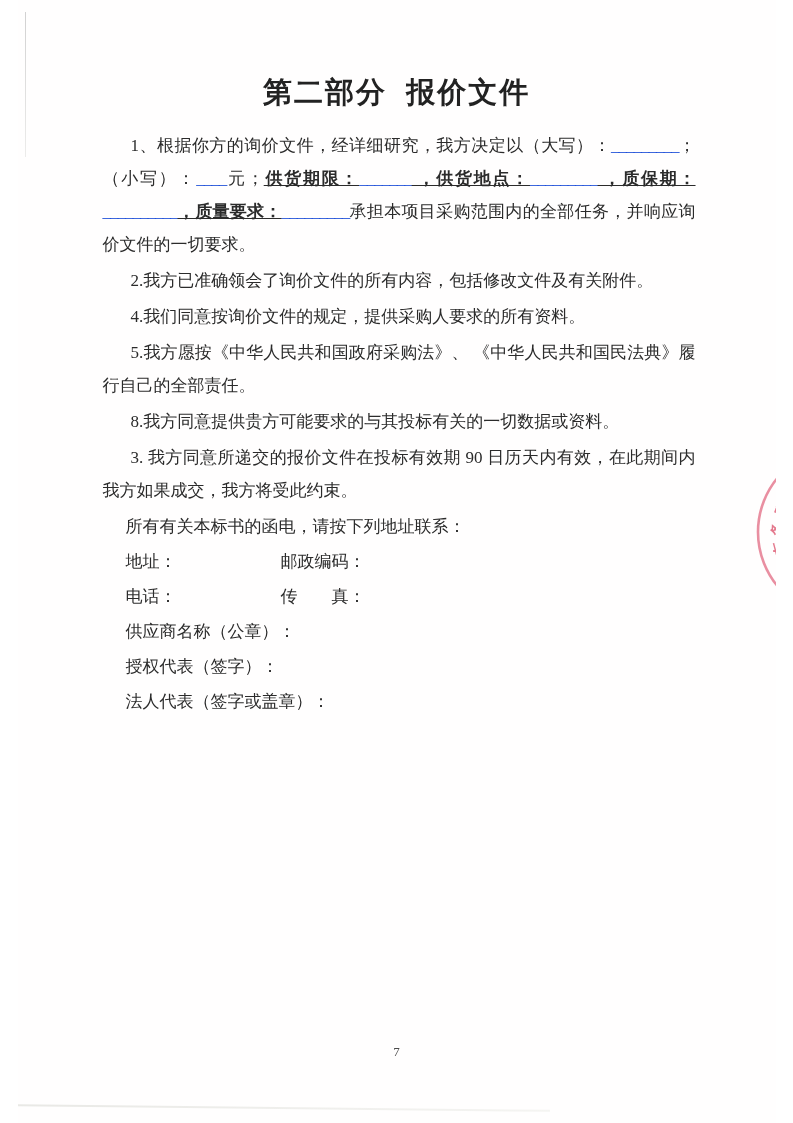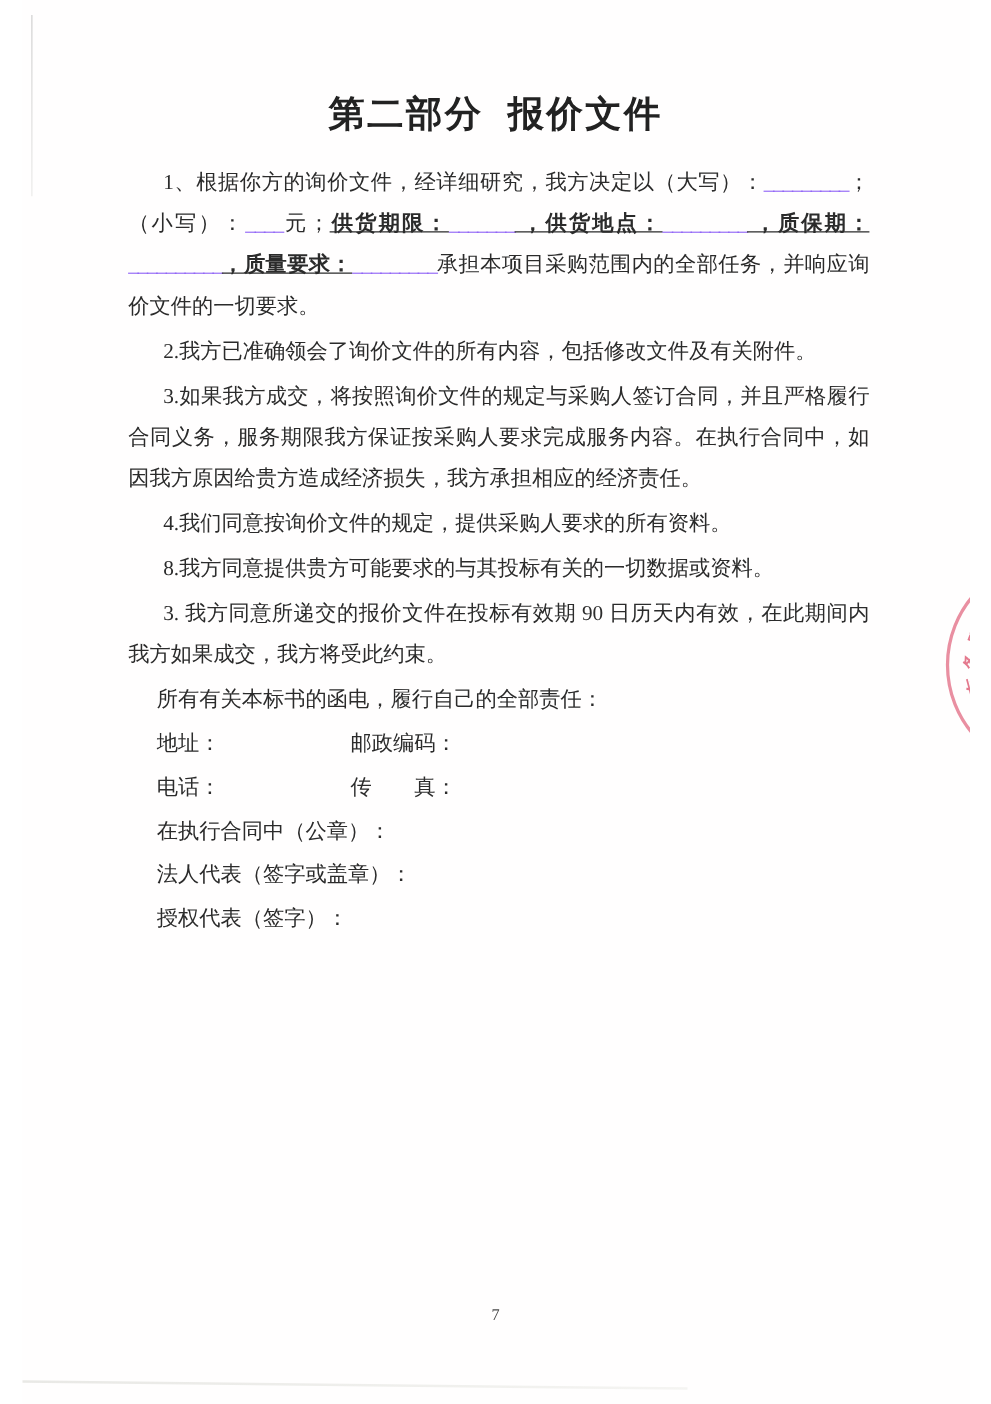--- a/index.html
+++ b/index.html
@@ -17,21 +17,21 @@
   }
   .doc-body {
     margin:17px 80px 0 85px; 
     font-size:17px; line-height:33px;
     text-align:justify;
   }
   .para { text-indent:1.65em; margin-bottom:3px; color:#2b2b2b; }
   .line { padding-left:1.35em; margin-bottom:2px; }
   .pair .pair-left { display:inline-block; width:155px; }
   .bold { font-weight:bold;text-decoration:underline; }
-  .blank { letter-spacing:-1px; color:#8b5cf6; }
+  .blank { letter-spacing:-1px; color:#1d4ed8; }
   .page-number {
     position:absolute; left:0; right:0; top:1044px;
     text-align:center; font-size:13px; color:#4a4a4a;
   }
   .seal {
     position:absolute; left:735px; top:446px;
     width:180px; height:180px;
     opacity:0.88; filter:blur(0.3px);
     pointer-events:none;
   }
@@ -51,30 +51,30 @@
 <div class="page">
 
   <div class="artifact-left"></div>
 
   <h1 class="doc-title">第二部分 报价文件</h1>
 
   <div class="doc-body">
 
   <p class="para"><span>1、根据你方的询价文件，经详细研究，我方决定以（大写）：</span><span class="blank">_________</span><span>；（小写）：</span><span class="blank">____</span><span>元；</span><span class="bold">供货期限：</span><span class="blank">_______</span><span class="bold"> ，供货地点：</span><span class="blank">_________</span><span class="bold"> ，质保期：</span><span class="blank">__________</span><span class="bold">，质量要求：</span><span class="blank">_________</span><span>承担本项目采购范围内的全部任务，并响应询价文件的一切要求。</span></p>
       <p class="para"><span>2.我方已准确领会了询价文件的所有内容，包括修改文件及有关附件。</span></p>
-      <p class="para"><span>3.如果我方成交，将按照询价文件的规定与采购人签订合同，并且严格履行合同义务，服务期限我方保证按采购人要求完成服务内容。在执行合同中，如因我方原因给贵方造成经济损失，我方承担相应的经济责任。</span></p>
       <p class="para"><span>4.我们同意按询价文件的规定，提供采购人要求的所有资料。</span></p>
+      <p class="para"><span>5.我方愿按《中华人民共和国政府采购法》、 《中华人民共和国民法典》履行自己的全部责任。</span></p>
       <p class="para"><span>8.我方同意提供贵方可能要求的与其投标有关的一切数据或资料。</span></p>
       <p class="para"><span>3. 我方同意所递交的报价文件在投标有效期 90 日历天内有效，在此期间内我方如果成交，我方将受此约束。</span></p>
-      <div class="line">所有有关本标书的函电，履行自己的全部责任：</div>
+      <div class="line">所有有关本标书的函电，请按下列地址联系：</div>
       <div class="line pair"><span class="pair-left">地址：</span><span class="pair-right">邮政编码：</span></div>
       <div class="line pair"><span class="pair-left">电话：</span><span class="pair-right">传　　真：</span></div>
-      <div class="line">在执行合同中（公章）：</div>
+      <div class="line">供应商名称（公章）：</div>
+      <div class="line">授权代表（签字）：</div>
       <div class="line">法人代表（签字或盖章）：</div>
-      <div class="line">授权代表（签字）：</div>
     </div>
 
   <svg class="seal" viewBox="0 0 180 180" xmlns="http://www.w3.org/2000/svg">
       <circle cx="90" cy="86" r="85" fill="none" stroke="#e0607a" stroke-width="2.6" stroke-opacity="0.8"></circle>
       <text x="54.21165417787218" y="32.94159535647735" fill="#dd5a73" fill-opacity="0.92" font-size="14.5" font-weight="bold" text-anchor="middle" dominant-baseline="middle" transform="rotate(326 54.21165417787218 32.94159535647735)">市</text>
       <text x="39.764423849694566" y="46.34666610678411" fill="#dd5a73" fill-opacity="0.92" font-size="14.5" font-weight="bold" text-anchor="middle" dominant-baseline="middle" transform="rotate(308.2857142857143 39.764423849694566 46.34666610678411)">区</text>
       <text x="30.080968279056805" y="63.512011258794104" fill="#dd5a73" fill-opacity="0.92" font-size="14.5" font-weight="bold" text-anchor="middle" dominant-baseline="middle" transform="rotate(290.57142857142856 30.080968279056805 63.512011258794104)">服</text>
       <text x="26.07955704198897" y="82.80986331771538" fill="#dd5a73" fill-opacity="0.92" font-size="14.5" font-weight="bold" text-anchor="middle" dominant-baseline="middle" transform="rotate(272.8571428571429 26.07955704198897 82.80986331771538)">务</text>
       <text x="28.139638794332974" y="102.4102319150098" fill="#dd5a73" fill-opacity="0.92" font-size="14.5" font-weight="bold" text-anchor="middle" dominant-baseline="middle" transform="rotate(255.14285714285714 28.139638794332974 102.4102319150098)">有</text>
       <text x="36.06585864614151" y="120.4544394298037" fill="#dd5a73" fill-opacity="0.92" font-size="14.5" font-weight="bold" text-anchor="middle" dominant-baseline="middle" transform="rotate(237.42857142857142 36.06585864614151 120.4544394298037)">限</text>

